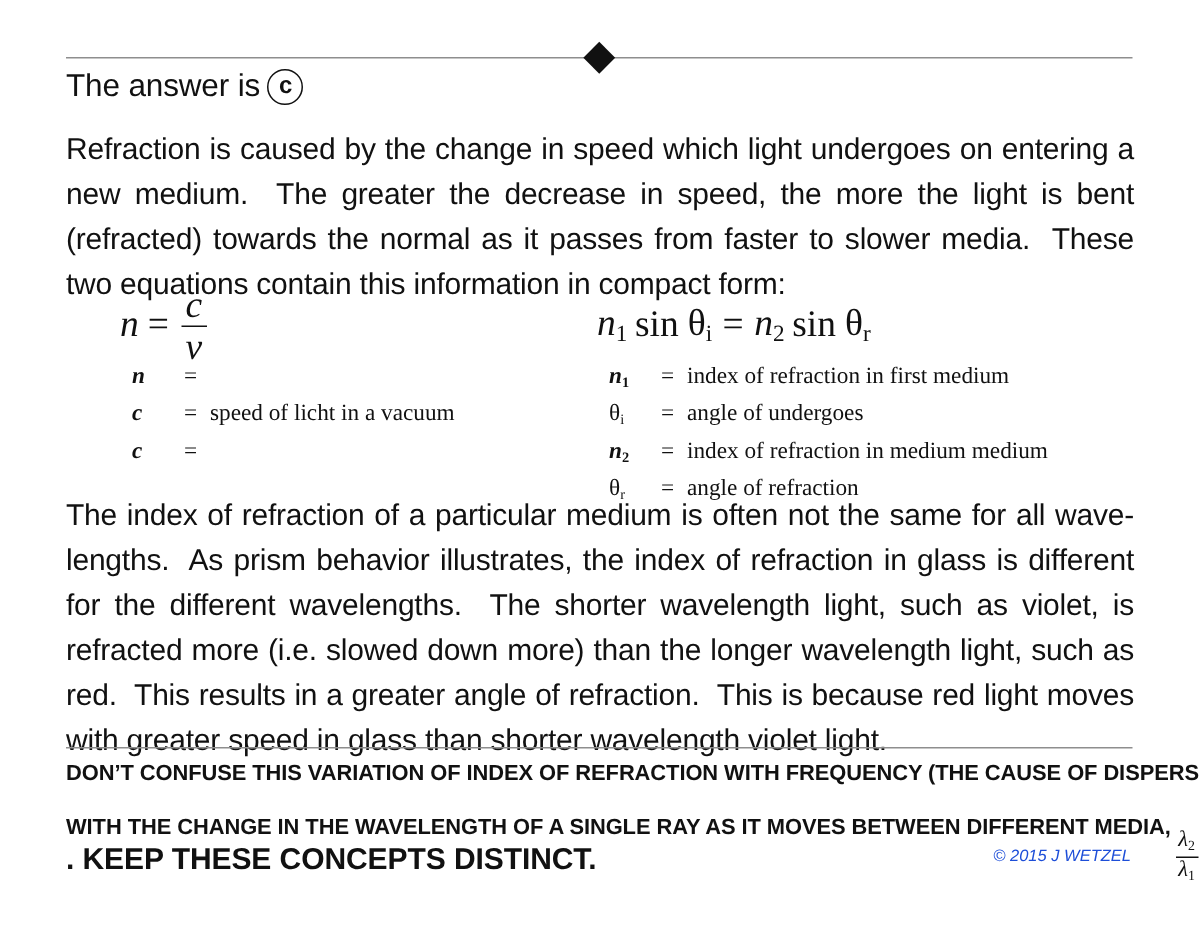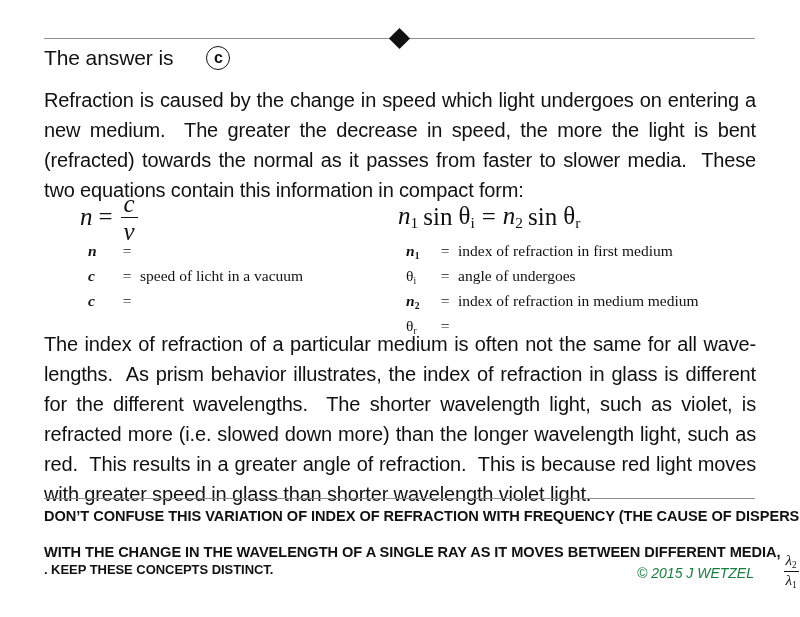--- a/index.html
+++ b/index.html
@@ -51,21 +51,20 @@
 
   
   .answer-line {
     position: absolute;
     left: 44px;
     top: 46px;
     font-size: 21px;
     letter-spacing: -0.1px;
     white-space: nowrap;
     display: flex;
-    gap: 28px;
   }
   .answer-circle {
     display: inline-flex;
     align-items: center;
     justify-content: center;
     width: 24px;
     height: 24px;
     margin-left: 5px;
     border: 1.6px solid #111111;
     border-radius: 50%;
@@ -201,33 +200,33 @@
     font-style: italic;
     margin-top: 25px;
   }
   .ffrac .num { padding: 0 2px 1px; }
   .ffrac .den { padding: 1px 2px 0; border-top: 1.2px solid #111111; }
 
   .footer-last {
     position: absolute;
     left: 44px;
     top: 562px;
-    font-size: 13px;
+    font-size: 20px;
     font-weight: bold;
     letter-spacing: -0.05px;
     white-space: nowrap;
   }
 
   .copyright {
     position: absolute;
     right: 46px;
     top: 565px;
-    font-size: 14px;
-    font-style: italic;
-    color: #15803d;
+    font-size: 11px;
+    font-style: italic;
+    color: #1d4ed8;
     white-space: nowrap;
   }
 </style>
 </head>
 <body>
 
 <div class="slide">
 
   <div class="rule-wrap">
     <div class="rule-line"></div>
@@ -291,20 +290,21 @@
           <span class="deftext">angle of undergoes</span>
         </div>
         <div class="defrow">
           <span class="defsym"><span>n</span><sub class="s">2</sub></span>
           <span class="defeq">=</span>
           <span class="deftext">index of refraction in medium medium</span>
         </div>
         <div class="defrow">
           <span class="defsym greek"><span>θ</span><sub class="s">r</sub></span>
           <span class="defeq">=</span>
+          <span class="deftext">angle of refraction</span>
         </div>
       </div>
     </div>
 
   </div>
 
   <div class="para para-2">The index of refraction of a particular medium is often not the same for all wave-lengths.  As prism behavior illustrates, the index of refraction in glass is different for the different wavelengths.  The shorter wavelength light, such as violet, is refracted more (i.e. slowed down more) than the longer wavelength light, such as red.  This results in a greater angle of refraction.  This is because red light moves with greater speed in glass than shorter wavelength violet light.</div>
 
   <div class="rule-bottom"></div>
 

